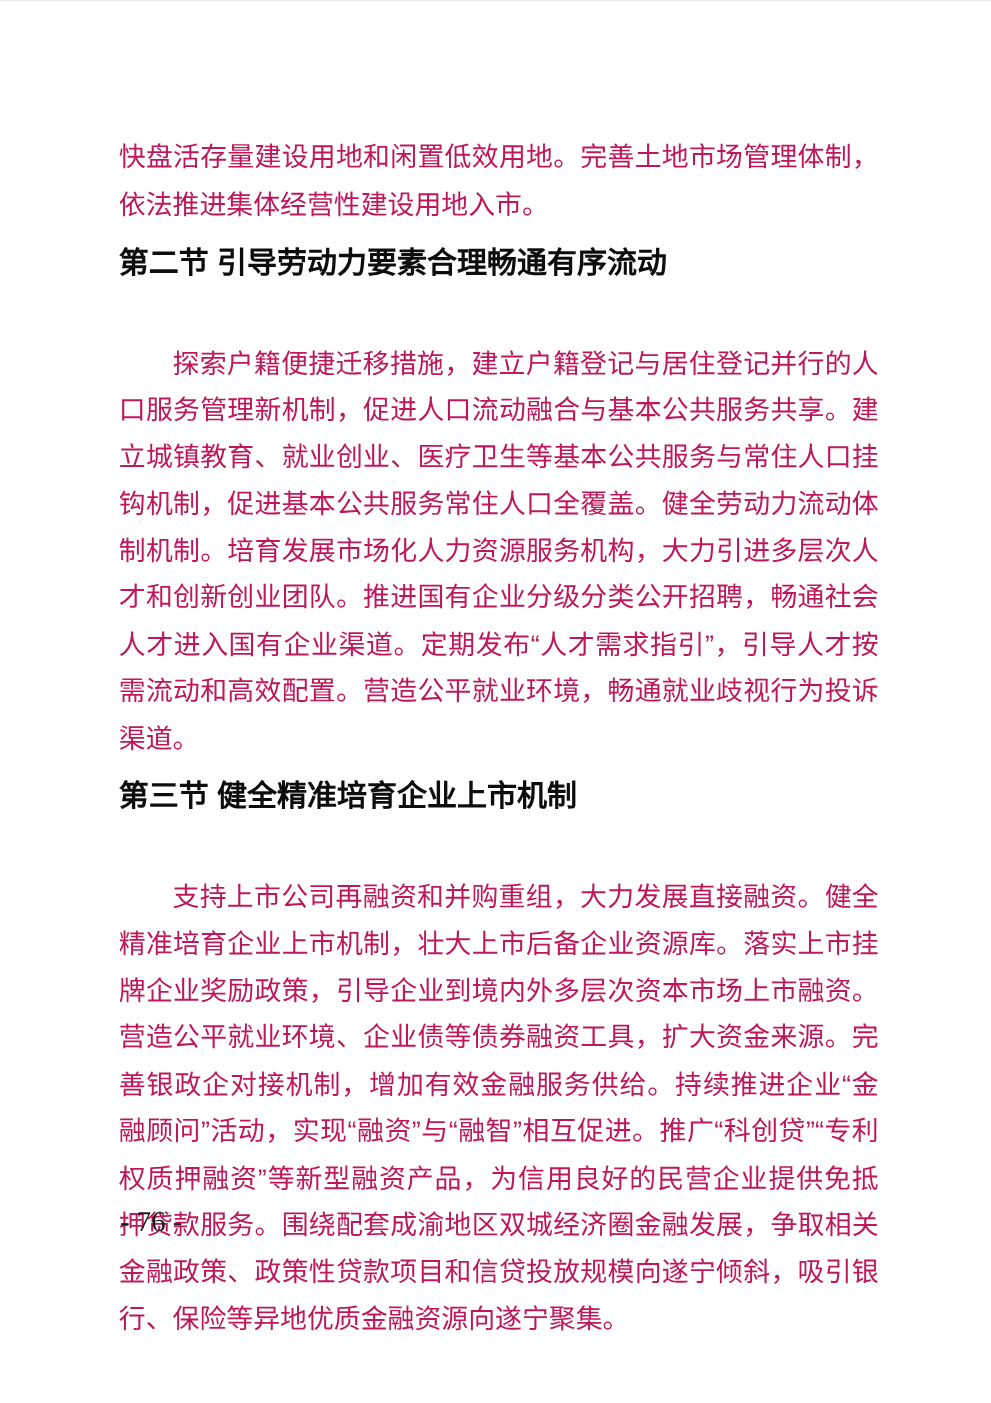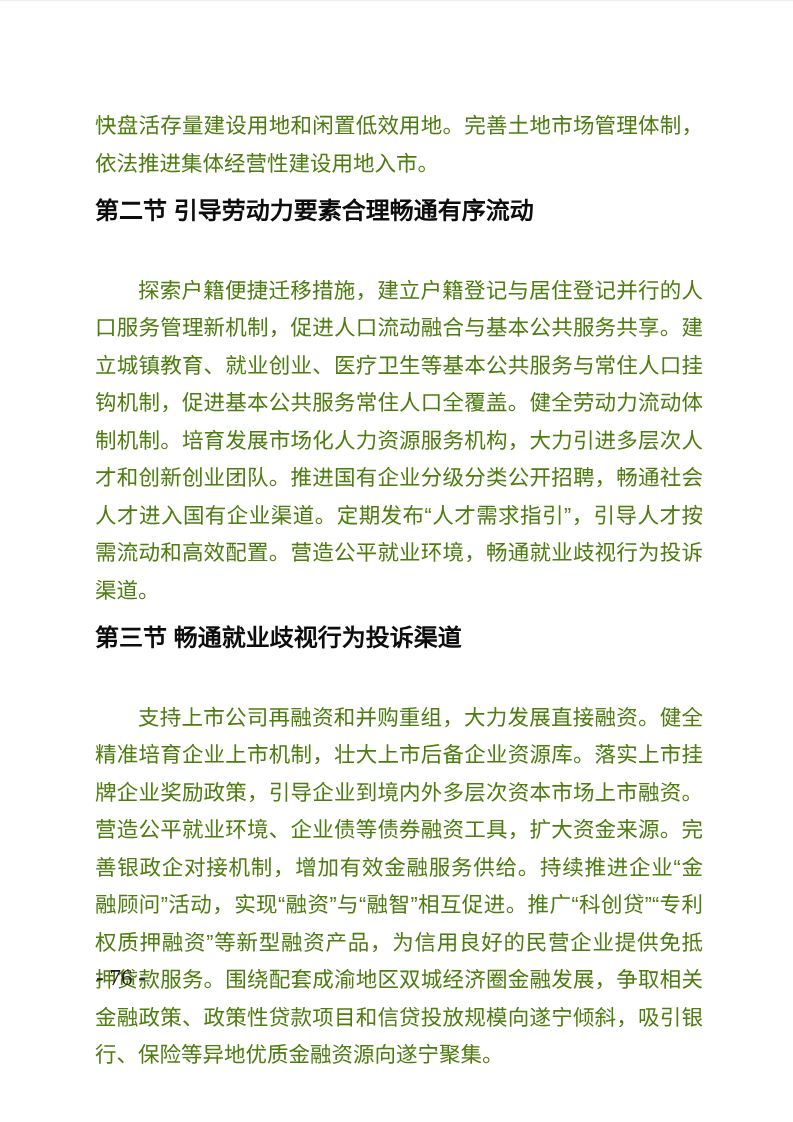--- a/index.html
+++ b/index.html
@@ -22,21 +22,21 @@
     left: 95px;
     top: 107px;
     width: 608px;
   }
   .body-para {
     font-family: "Liberation Sans", "DejaVu Sans", sans-serif;
     font-size: 21.5px;
     line-height: 37.5px;
     text-align: justify;
     margin: 0;
-    color: #4d7c0f;
+    color: #be185d;
     letter-spacing: 0;
   }
   .body-para.indent {
     text-indent: 43px;
     margin-top: 43px;
   }
   .section-heading {
     font-family: "Liberation Sans", "DejaVu Sans", sans-serif;
     font-size: 24px;
     font-weight: bold;
@@ -61,20 +61,20 @@
 
 <div class="page">
   <div class="content">
 
     <p class="body-para">快盘活存量建设用地和闲置低效用地。完善土地市场管理体制，依法推进集体经营性建设用地入市。</p>
 
     <h2 class="section-heading">第二节 引导劳动力要素合理畅通有序流动</h2>
 
     <p class="body-para indent">探索户籍便捷迁移措施，建立户籍登记与居住登记并行的人口服务管理新机制，促进人口流动融合与基本公共服务共享。建立城镇教育、就业创业、医疗卫生等基本公共服务与常住人口挂钩机制，促进基本公共服务常住人口全覆盖。健全劳动力流动体制机制。培育发展市场化人力资源服务机构，大力引进多层次人才和创新创业团队。推进国有企业分级分类公开招聘，畅通社会人才进入国有企业渠道。定期发布“人才需求指引”，引导人才按需流动和高效配置。营造公平就业环境，畅通就业歧视行为投诉渠道。</p>
 
-    <h2 class="section-heading">第三节 畅通就业歧视行为投诉渠道</h2>
+    <h2 class="section-heading">第三节 健全精准培育企业上市机制</h2>
 
     <p class="body-para indent">支持上市公司再融资和并购重组，大力发展直接融资。健全精准培育企业上市机制，壮大上市后备企业资源库。落实上市挂牌企业奖励政策，引导企业到境内外多层次资本市场上市融资。营造公平就业环境、企业债等债券融资工具，扩大资金来源。完善银政企对接机制，增加有效金融服务供给。持续推进企业“金融顾问”活动，实现“融资”与“融智”相互促进。推广“科创贷”“专利权质押融资”等新型融资产品，为信用良好的民营企业提供免抵押贷款服务。围绕配套成渝地区双城经济圈金融发展，争取相关金融政策、政策性贷款项目和信贷投放规模向遂宁倾斜，吸引银行、保险等异地优质金融资源向遂宁聚集。</p>
 
   </div>
 
   <div class="page-number">- 76 -</div>
 </div>
 
 </body></html>

